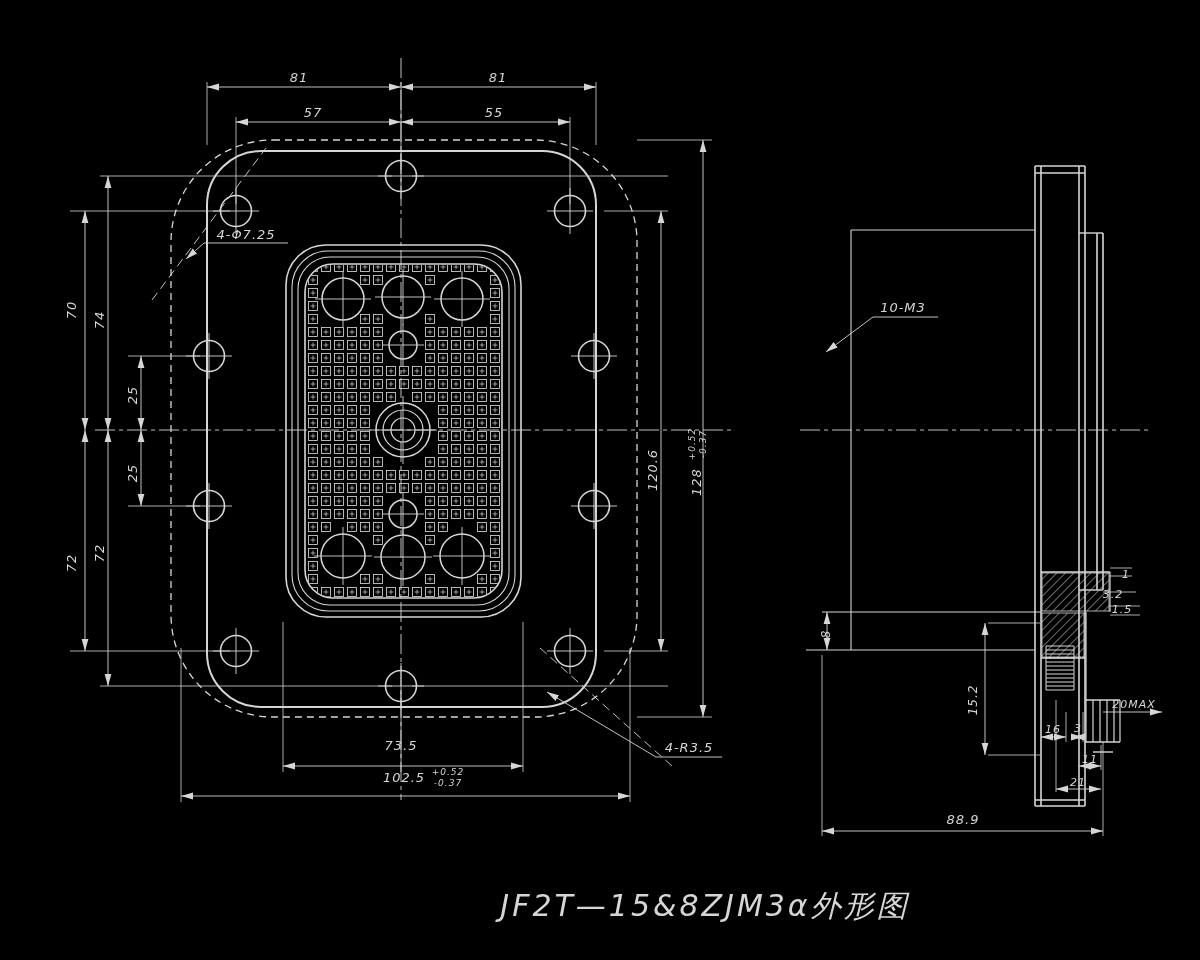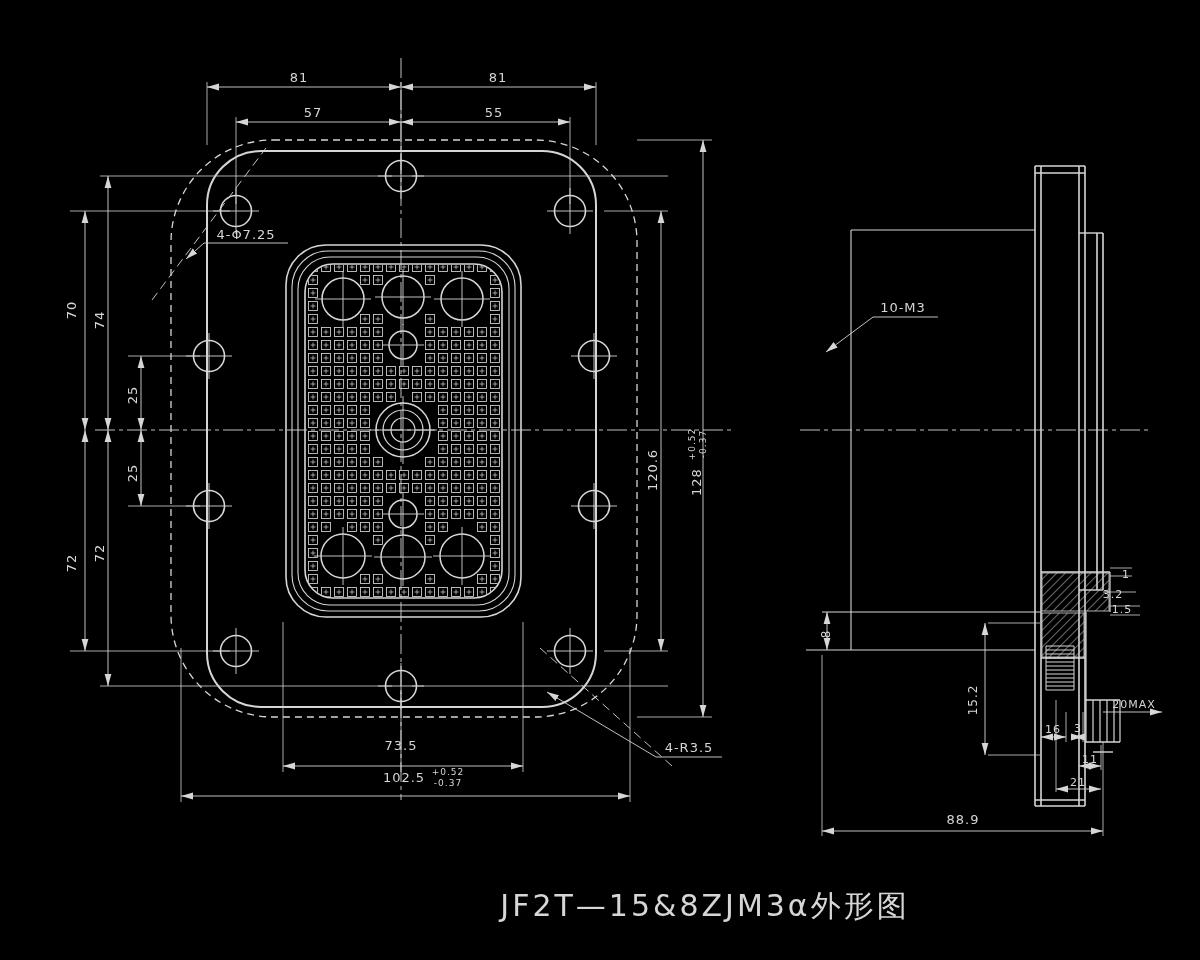--- a/index.html
+++ b/index.html
@@ -1,16 +1,16 @@
 <!DOCTYPE html>
 <html><head>
 <meta charset="utf-8">
 <style>
   html,body{margin:0;padding:0;background:#000;}
-  .stage{position:relative;width:1200px;height:960px;background:#000;overflow:hidden;}
+  .stage{position:relative;width:1200px;height:960px;background:#000;overflow:hidden;font-style:italic;}
   svg{position:absolute;left:0;top:0;}
   text{font-family:"DejaVu Sans","Liberation Sans",sans-serif;fill:#d6d6d6;}
 </style>
 </head>
 <body>
 
 <div class="stage">
   <svg id="cad" width="1200" height="960" viewBox="0 0 1200 960">
     <defs>
       <marker id="arw" markerUnits="userSpaceOnUse" markerWidth="14" markerHeight="10" refX="12" refY="0" orient="auto-start-reverse" viewBox="0 -5 14 10">

